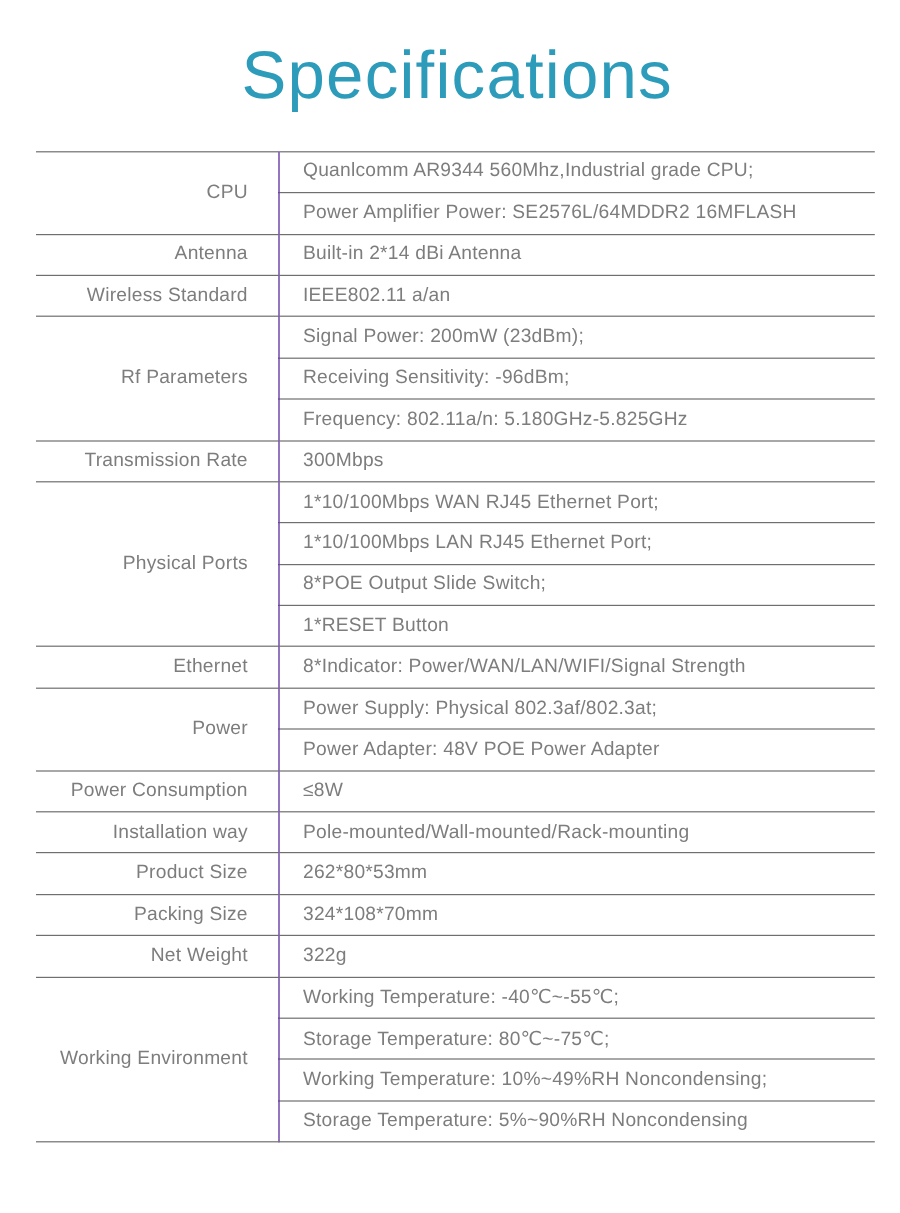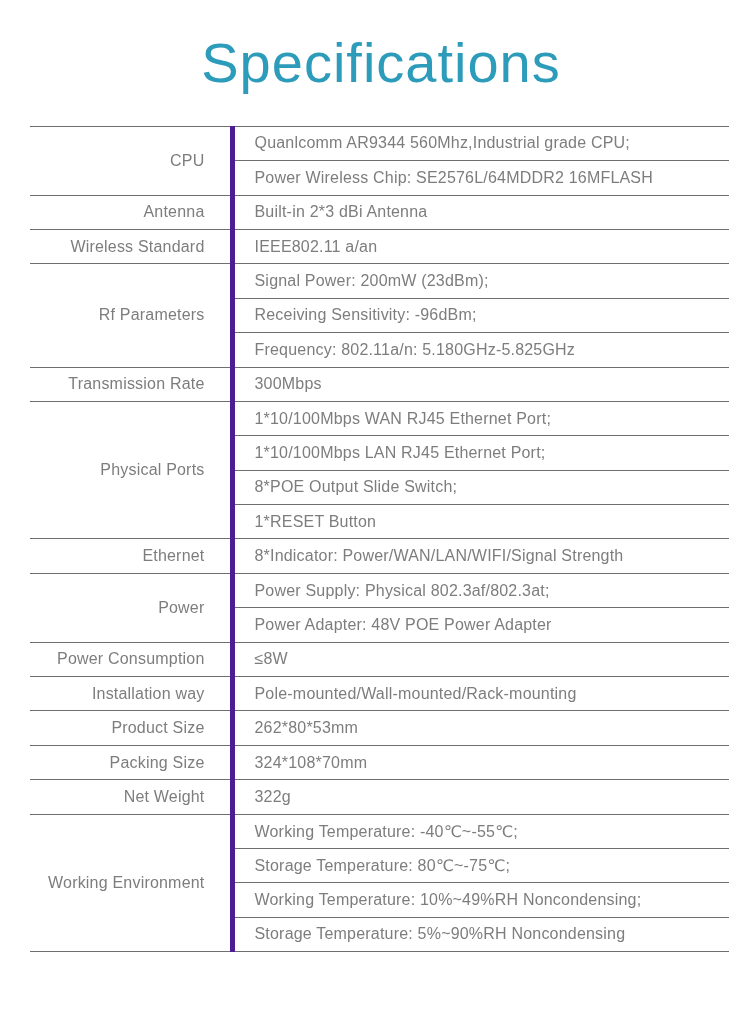--- a/index.html
+++ b/index.html
@@ -27,21 +27,21 @@
     border-collapse: collapse;
     table-layout: fixed;
     width: 699px;
     margin-left: 30px;
     margin-top: 33px;
     border-top: 1px solid #6f6f6f;
   }
   table.spec-table col.c-label { width: 202px; }
   table.spec-table col.c-value { width: 497px; }
   table.spec-table th.spec-label {
-    border-right: 5px solid #4c1d95;
+    border-right: 1px solid #4c1d95;
     border-bottom: 1px solid #6f6f6f;
     text-align: right;
     vertical-align: middle;
     padding-right: 25px;
     font-weight: normal;
     font-size: 16px;
     color: #7d7d7d;
     letter-spacing: 0.2px;
   }
   table.spec-table td.spec-value {
@@ -66,25 +66,25 @@
   <colgroup>
     <col class="c-label">
     <col class="c-value">
   </colgroup>
   <tbody>
       <tr>
         <th class="spec-label" rowspan="2">CPU</th>
         <td class="spec-value">Quanlcomm AR9344 560Mhz,Industrial grade CPU;</td>
       </tr>
       <tr>
-        <td class="spec-value">Power Wireless Chip: SE2576L/64MDDR2 16MFLASH</td>
+        <td class="spec-value">Power Amplifier Power: SE2576L/64MDDR2 16MFLASH</td>
       </tr>
       <tr>
         <th class="spec-label" rowspan="1">Antenna</th>
-        <td class="spec-value">Built-in 2*3 dBi Antenna</td>
+        <td class="spec-value">Built-in 2*14 dBi Antenna</td>
       </tr>
       <tr>
         <th class="spec-label" rowspan="1">Wireless Standard</th>
         <td class="spec-value">IEEE802.11 a/an</td>
       </tr>
       <tr>
         <th class="spec-label" rowspan="3">Rf Parameters</th>
         <td class="spec-value">Signal Power: 200mW (23dBm);</td>
       </tr>
       <tr>

